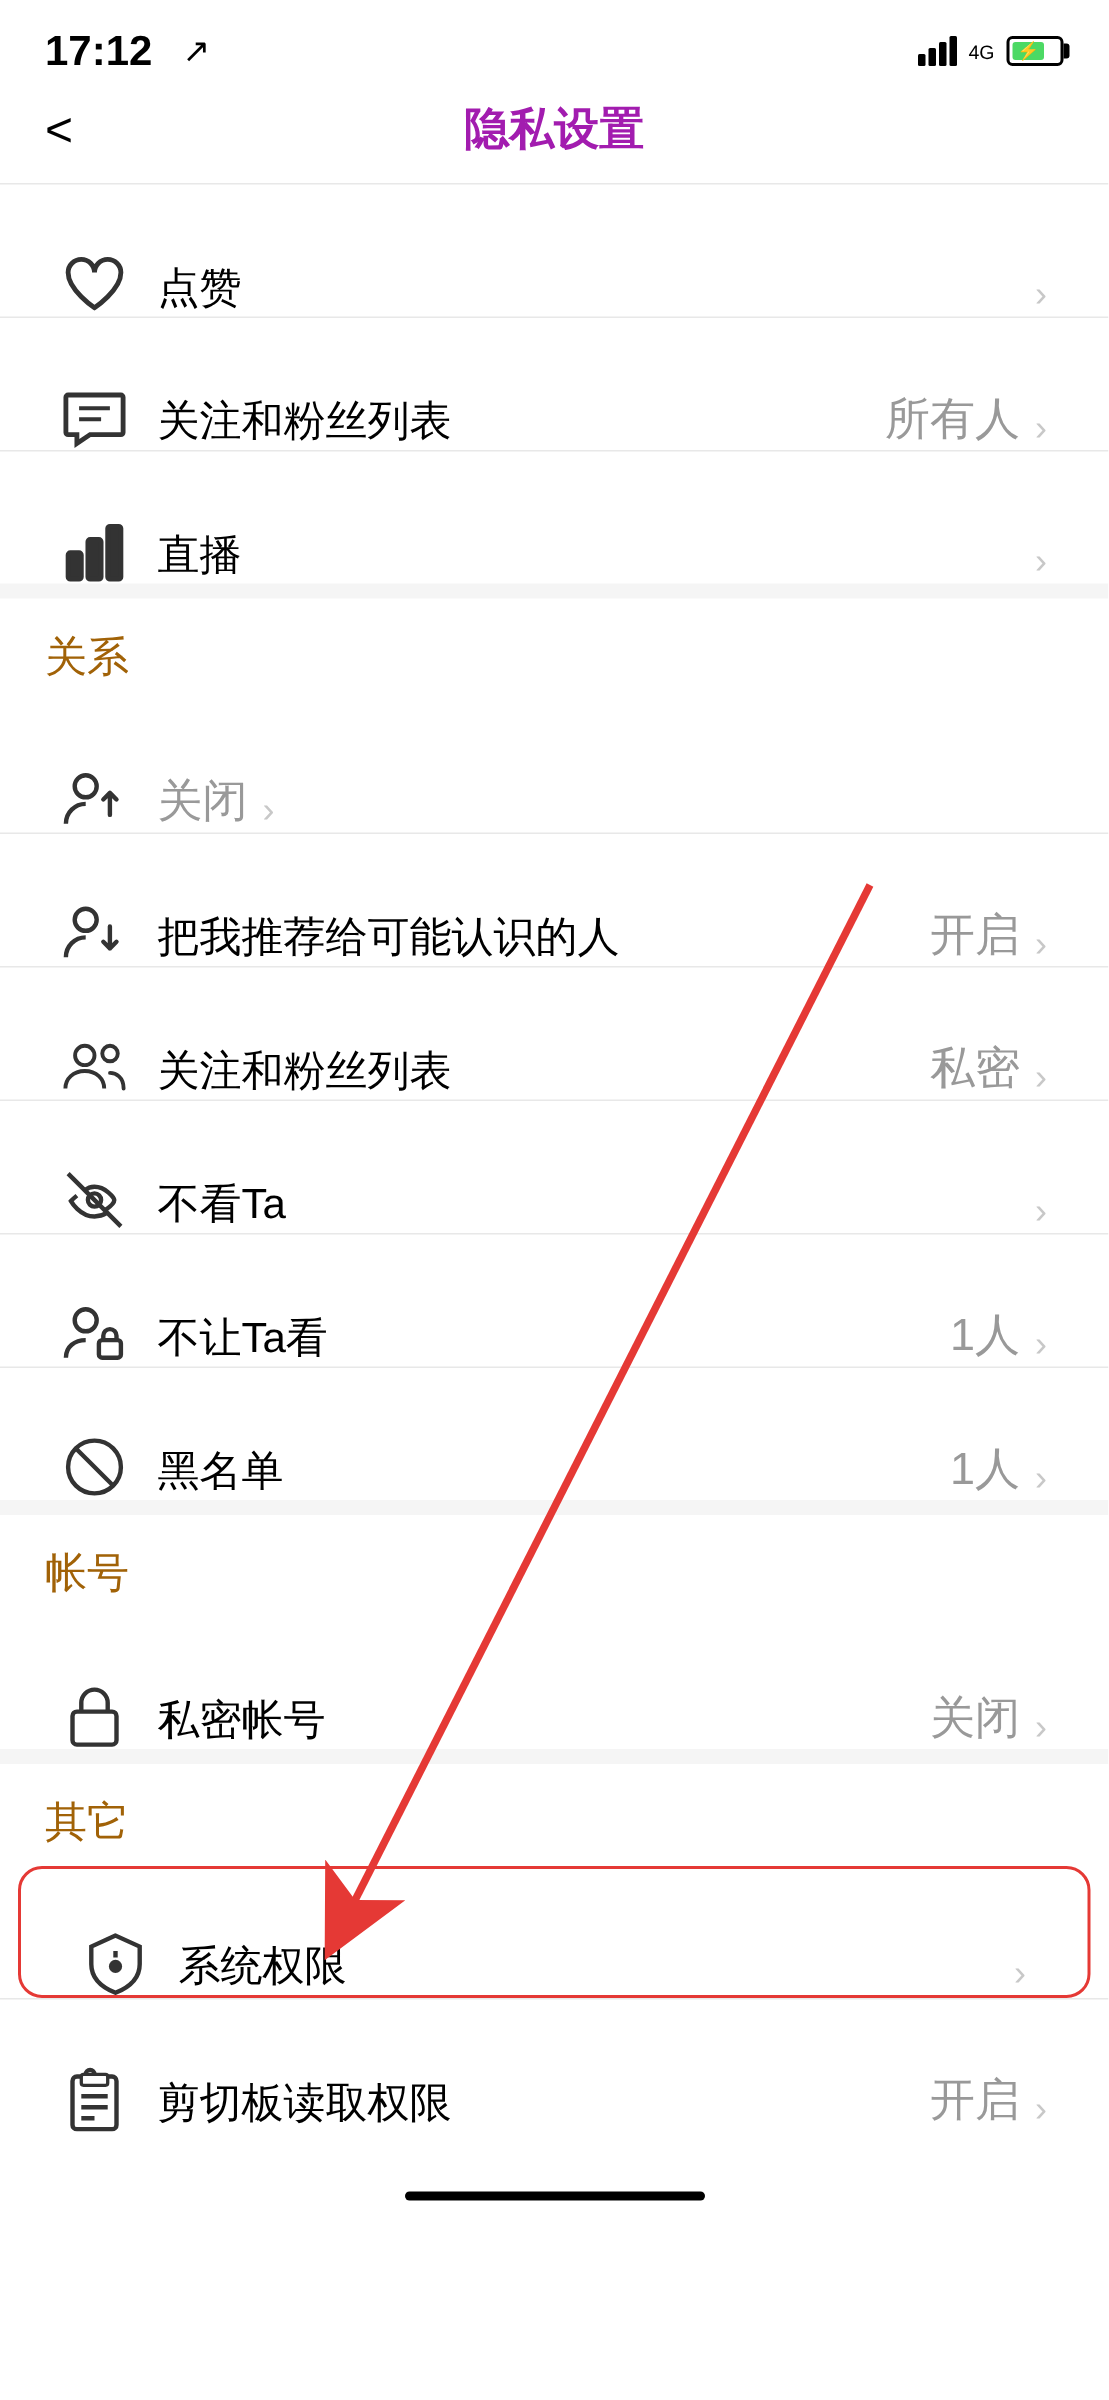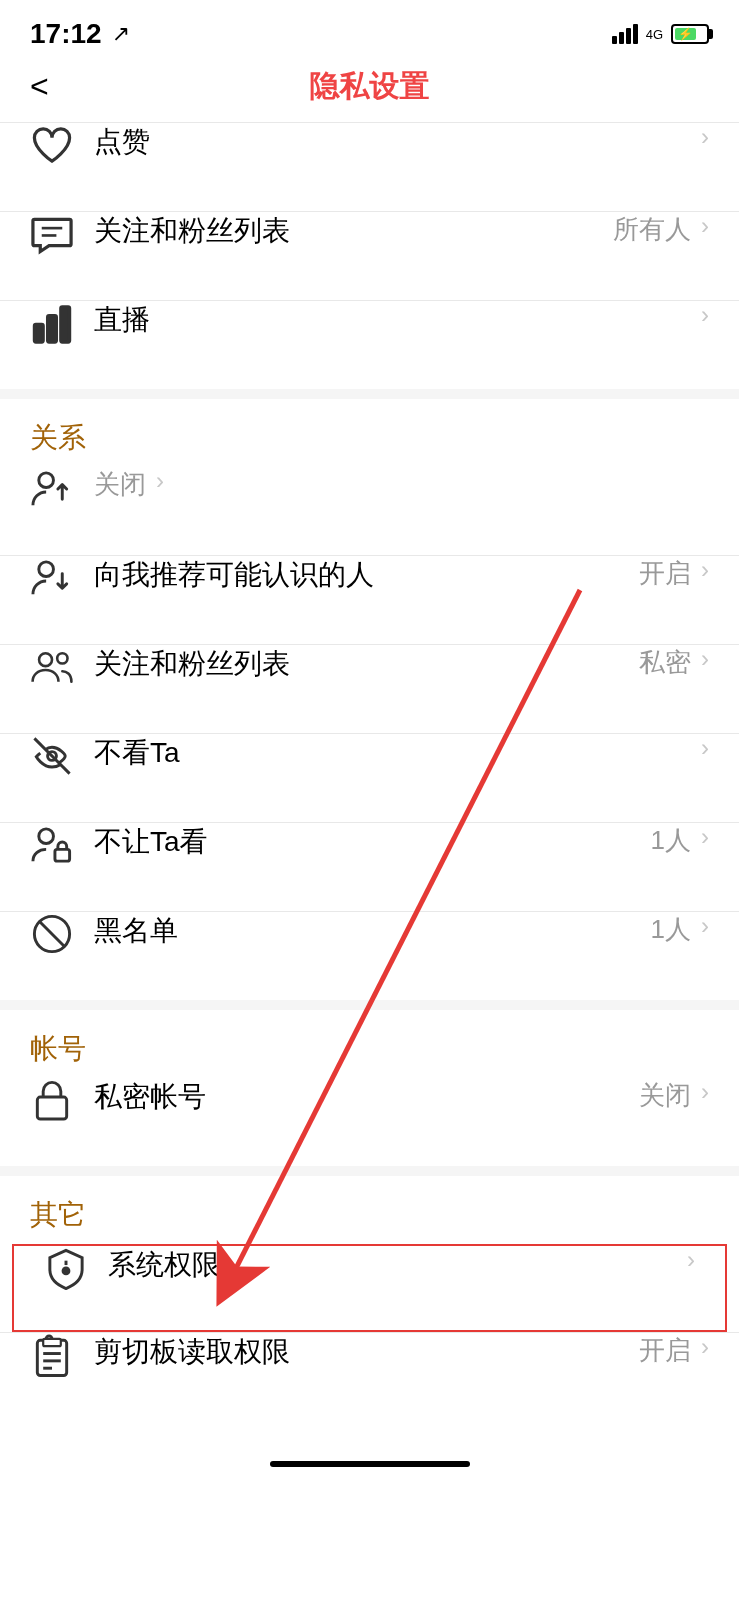--- a/index.html
+++ b/index.html
@@ -85,40 +85,40 @@
       color: #000;
       cursor: pointer;
       line-height: 1;
     }
     .header-title {
       position: absolute;
       left: 50%;
       transform: translateX(-50%);
       font-size: 30px;
       font-weight: 600;
-      color: #ef4444;
+      color: #a21caf;
     }
 
     
     .divider {
       height: 1px;
       background: #e8e8e8;
       margin: 0;
     }
     .section-divider {
       height: 10px;
       background: #f5f5f5;
       margin: 0;
     }
 
     
     .menu-item {
       display: flex;
-      align-items: flex-start;
-      padding: 0 30px;
+      align-items: flex-end;
+      padding: 0 41px;
       height: 88px;
       cursor: pointer;
       position: relative;
     }
     .menu-icon {
       width: 44px;
       height: 44px;
       display: flex;
       align-items: center;
       justify-content: center;
@@ -126,21 +126,21 @@
       flex-shrink: 0;
       font-size: 30px;
       color: #333;
     }
     .menu-label {
       flex: 1;
       font-size: 28px;
       color: #000;
     }
     .menu-value {
-      font-size: 26px;
+      font-size: 30px;
       color: #999;
       margin-right: 10px;
     }
     .menu-arrow {
       font-size: 24px;
       color: #c8c8c8;
     }
 
     
     .section-label {
@@ -171,21 +171,21 @@
       width: 200px;
       height: 6px;
       background: #000;
       border-radius: 3px;
     }
   </style>
 </head>
 <body>
 
 <div class="status-bar">
-  <div style="display:flex;align-items:center;gap:10px;">
+  <div style="display:flex;align-items:center;gap:20px;">
     <span class="status-time">17:12</span>
     <span style="font-size:22px;color:#000;">↗</span>
   </div>
   <div class="status-icons">
 
     <svg width="26" height="20" viewBox="0 0 26 20">
       <rect x="0" y="12" width="5" height="8" fill="#000" rx="1"></rect>
       <rect x="7" y="8" width="5" height="12" fill="#000" rx="1"></rect>
       <rect x="14" y="4" width="5" height="16" fill="#000" rx="1"></rect>
       <rect x="21" y="0" width="5" height="20" fill="#000" rx="1"></rect>
@@ -265,21 +265,21 @@
 <div class="divider"></div>
 
 <div class="menu-item">
   <div class="menu-icon">
     <svg viewBox="0 0 30 30" fill="none" stroke="#333" stroke-width="2">
       <circle cx="11" cy="9" r="5" stroke="#333"></circle>
       <path d="M2 26c0-5 4-9 9-9"></path>
       <path d="M22 12v10M19 19l3 3 3-3" stroke="#333" stroke-linecap="round" stroke-linejoin="round"></path>
     </svg>
   </div>
-  <span class="menu-label">向我推荐可能认识的人</span>
+  <span class="menu-label">把我推荐给可能认识的人</span>
   <span class="menu-value">开启</span>
   <span class="menu-arrow">›</span>
 </div>
 
 <div class="divider"></div>
 
 <div class="menu-item">
   <div class="menu-icon">
     <svg viewBox="0 0 34 30" fill="none" stroke="#333" stroke-width="2">
       <circle cx="12" cy="9" r="5"></circle>
@@ -352,21 +352,21 @@
   <span class="menu-label">私密帐号</span>
   <span class="menu-value">关闭</span>
   <span class="menu-arrow">›</span>
 </div>
 
 <div class="section-divider"></div>
 
 <div class="section-label">其它</div>
 
 <div style="position:relative;">
-  <div class="menu-item" style="border: 2.5px solid #e53935; margin: 0 12px; border-radius: 0;">
+  <div class="menu-item" style="border: 2.5px solid #e53935; margin: 0 12px; border-radius: 16px;">
     <div class="menu-icon">
       <svg viewBox="0 0 30 30" fill="none" stroke="#333" stroke-width="2">
         <path d="M15 3L4 8v8c0 7 6 11 11 13 5-2 11-6 11-13V8L15 3z"></path>
         <circle cx="15" cy="17" r="3" fill="#333" stroke="none"></circle>
         <line x1="15" y1="10" x2="15" y2="13" stroke="#333"></line>
       </svg>
     </div>
     <span class="menu-label">系统权限</span>
     <span class="menu-arrow">›</span>
   </div>

